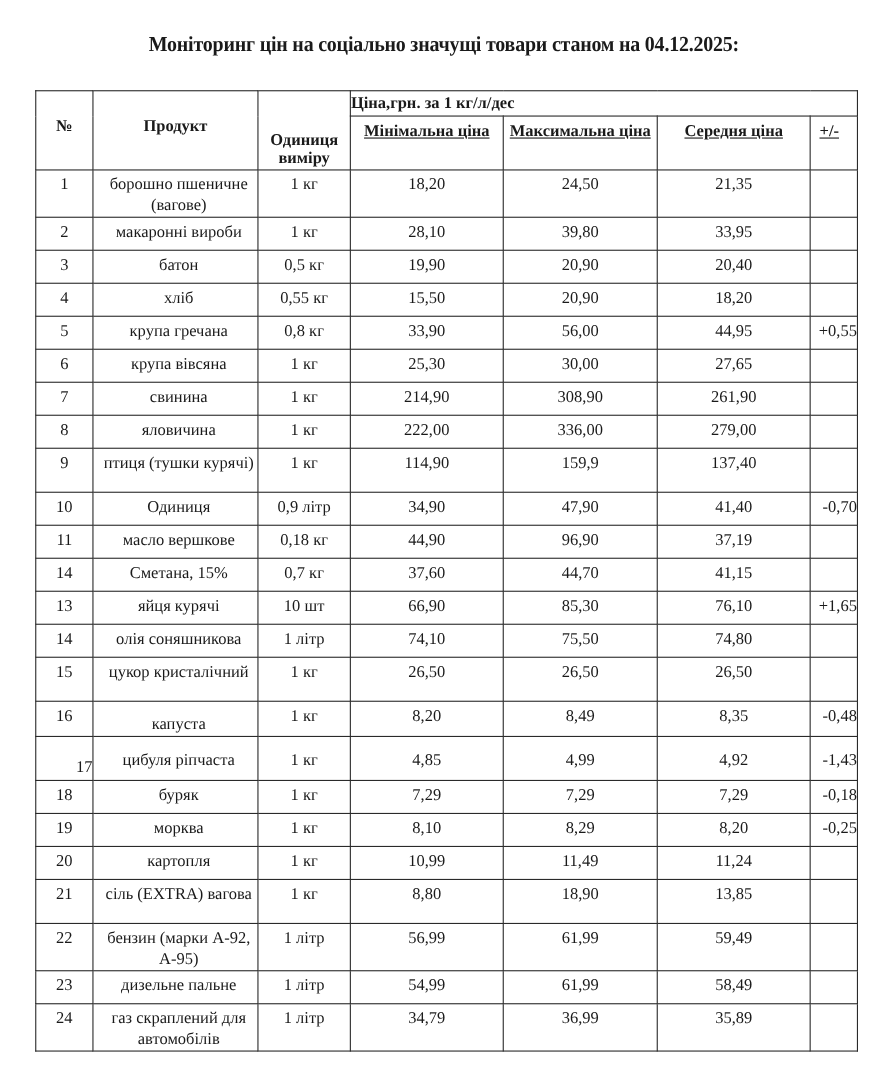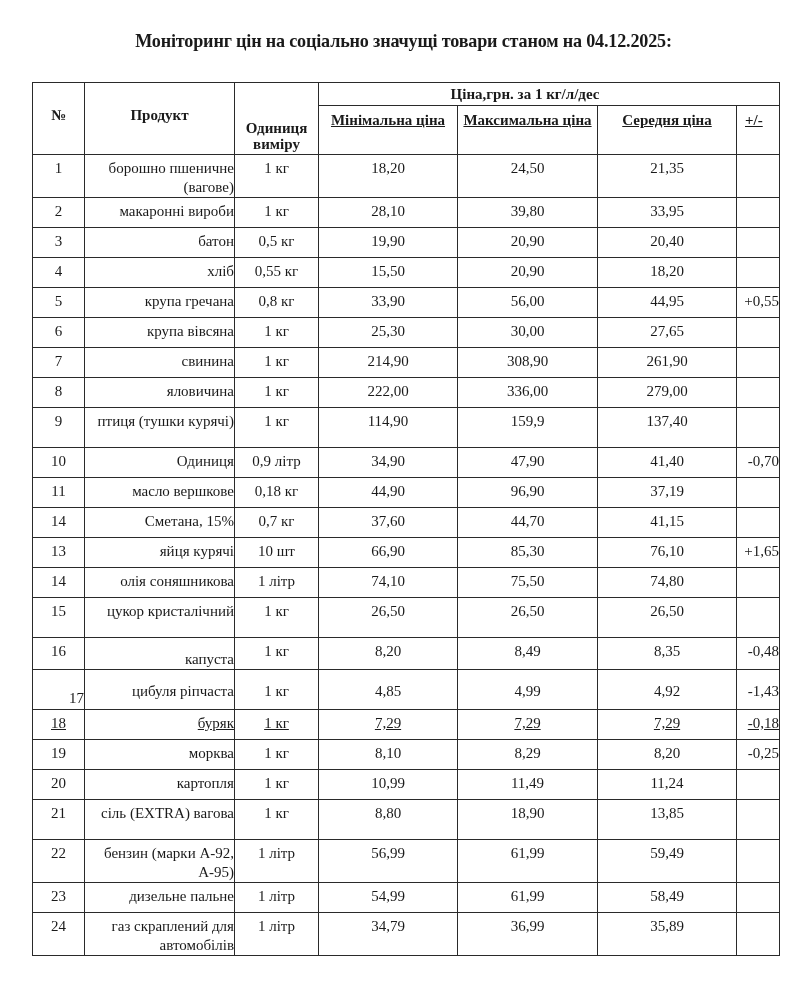--- a/index.html
+++ b/index.html
@@ -3,27 +3,27 @@
 <meta charset="utf-8">
 <style>
   html, body { margin:0; padding:0; background:#ffffff; }
   body { width:807px; height:983px; position:relative; overflow:hidden;
          font-family:"Liberation Serif", "DejaVu Serif", serif; color:#1a1a1a; }
   .title { position:absolute; left:0; width:807px; top:30px; text-align:center;
            font-size:19.5px; font-weight:bold; letter-spacing:-0.2px; transform:scaleX(0.93); transform-origin:center; }
   table.prices { position:absolute; left:32px; top:82px; border-collapse:collapse; table-layout:fixed; }
   table.prices td, table.prices th { border:1.5px solid #2a2a2a; padding:0; font-size:15px; font-weight:normal; }
   th { font-weight:bold !important; text-align:center; vertical-align:middle; line-height:16px; }
-  th.group { text-align:center; padding-right:48px !important; height:22px; font-size:14px; vertical-align:middle; }
+  th.group { text-align:left; padding-right:48px !important; height:22px; font-size:14px; vertical-align:middle; }
   th.sub { vertical-align:top; padding-top:6px !important; height:42px; font-size:14.5px;text-decoration:underline; }
   th.main-no, th.main-prod { vertical-align:middle; padding-bottom:8px !important; }
   th.main-unit { vertical-align:bottom; padding-bottom:2px !important; font-size:14.5px; }
   td { vertical-align:top; padding-top:4px !important; line-height:19px; }
   td.no { text-align:center; }
-  td.prod { text-align:right; padding-left:6px !important; font-size:15.5px; }
+  td.prod { text-align:center; padding-left:6px !important; font-size:15.5px; }
   td.unit { text-align:center; }
   td.num { text-align:center; }
   td.chg { text-align:right; padding-left:6px !important; font-size:14.5px; }
   .v-bottom td.no { vertical-align:bottom; padding-bottom:1px !important;padding-left:36px; }
   .gap { padding-top:12px !important; }
 </style>
 </head>
 <body>
 
 <div class="title">Моніторинг цін на соціально значущі товари станом на 04.12.2025:</div>
@@ -199,21 +199,21 @@
       </tr>
       <tr class="v-bottom" style="height: 40px;">
         <td class="no">17</td>
         <td class="prod gap">цибуля ріпчаста</td>
         <td class="unit gap">1 кг</td>
         <td class="num gap">4,85</td>
         <td class="num gap">4,99</td>
         <td class="num gap">4,92</td>
         <td class="chg gap">-1,43</td>
       </tr>
-      <tr style="height: 30px; text-decoration: underline;">
+      <tr style="height: 30px;">
         <td class="no">18</td>
         <td class="prod">буряк</td>
         <td class="unit">1 кг</td>
         <td class="num">7,29</td>
         <td class="num">7,29</td>
         <td class="num">7,29</td>
         <td class="chg">-0,18</td>
       </tr>
       <tr style="height: 30px;">
         <td class="no">19</td>

